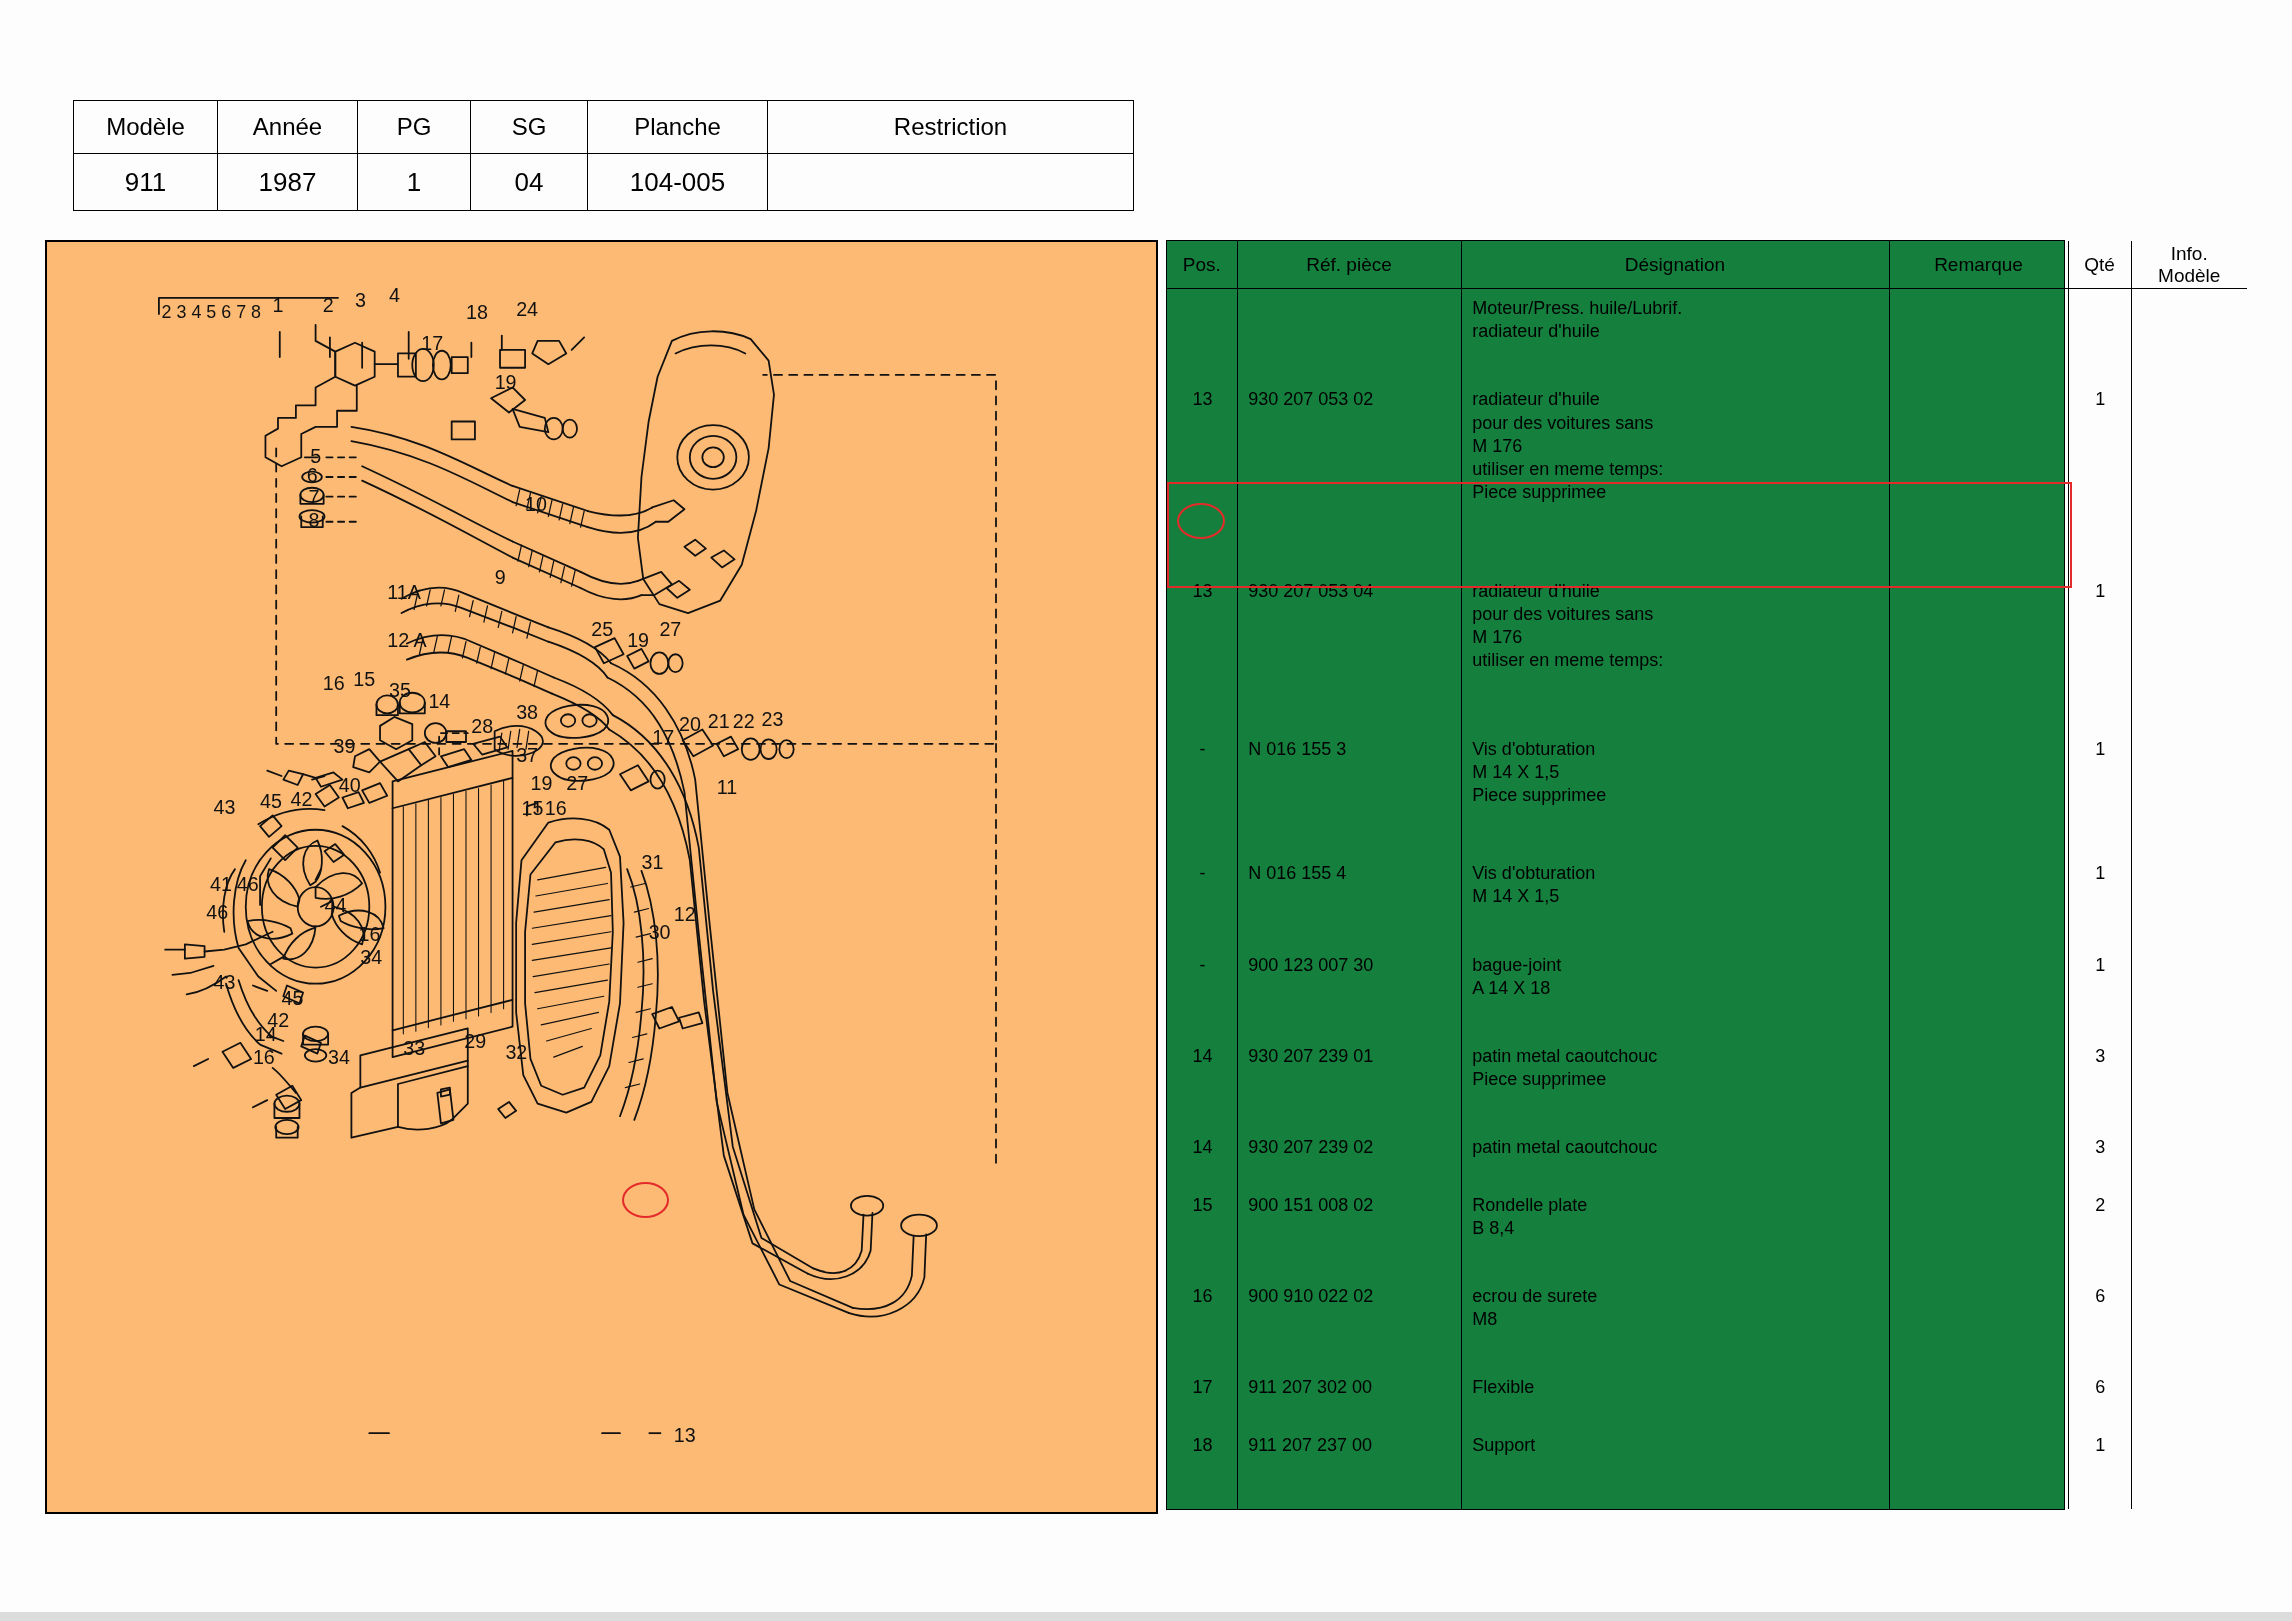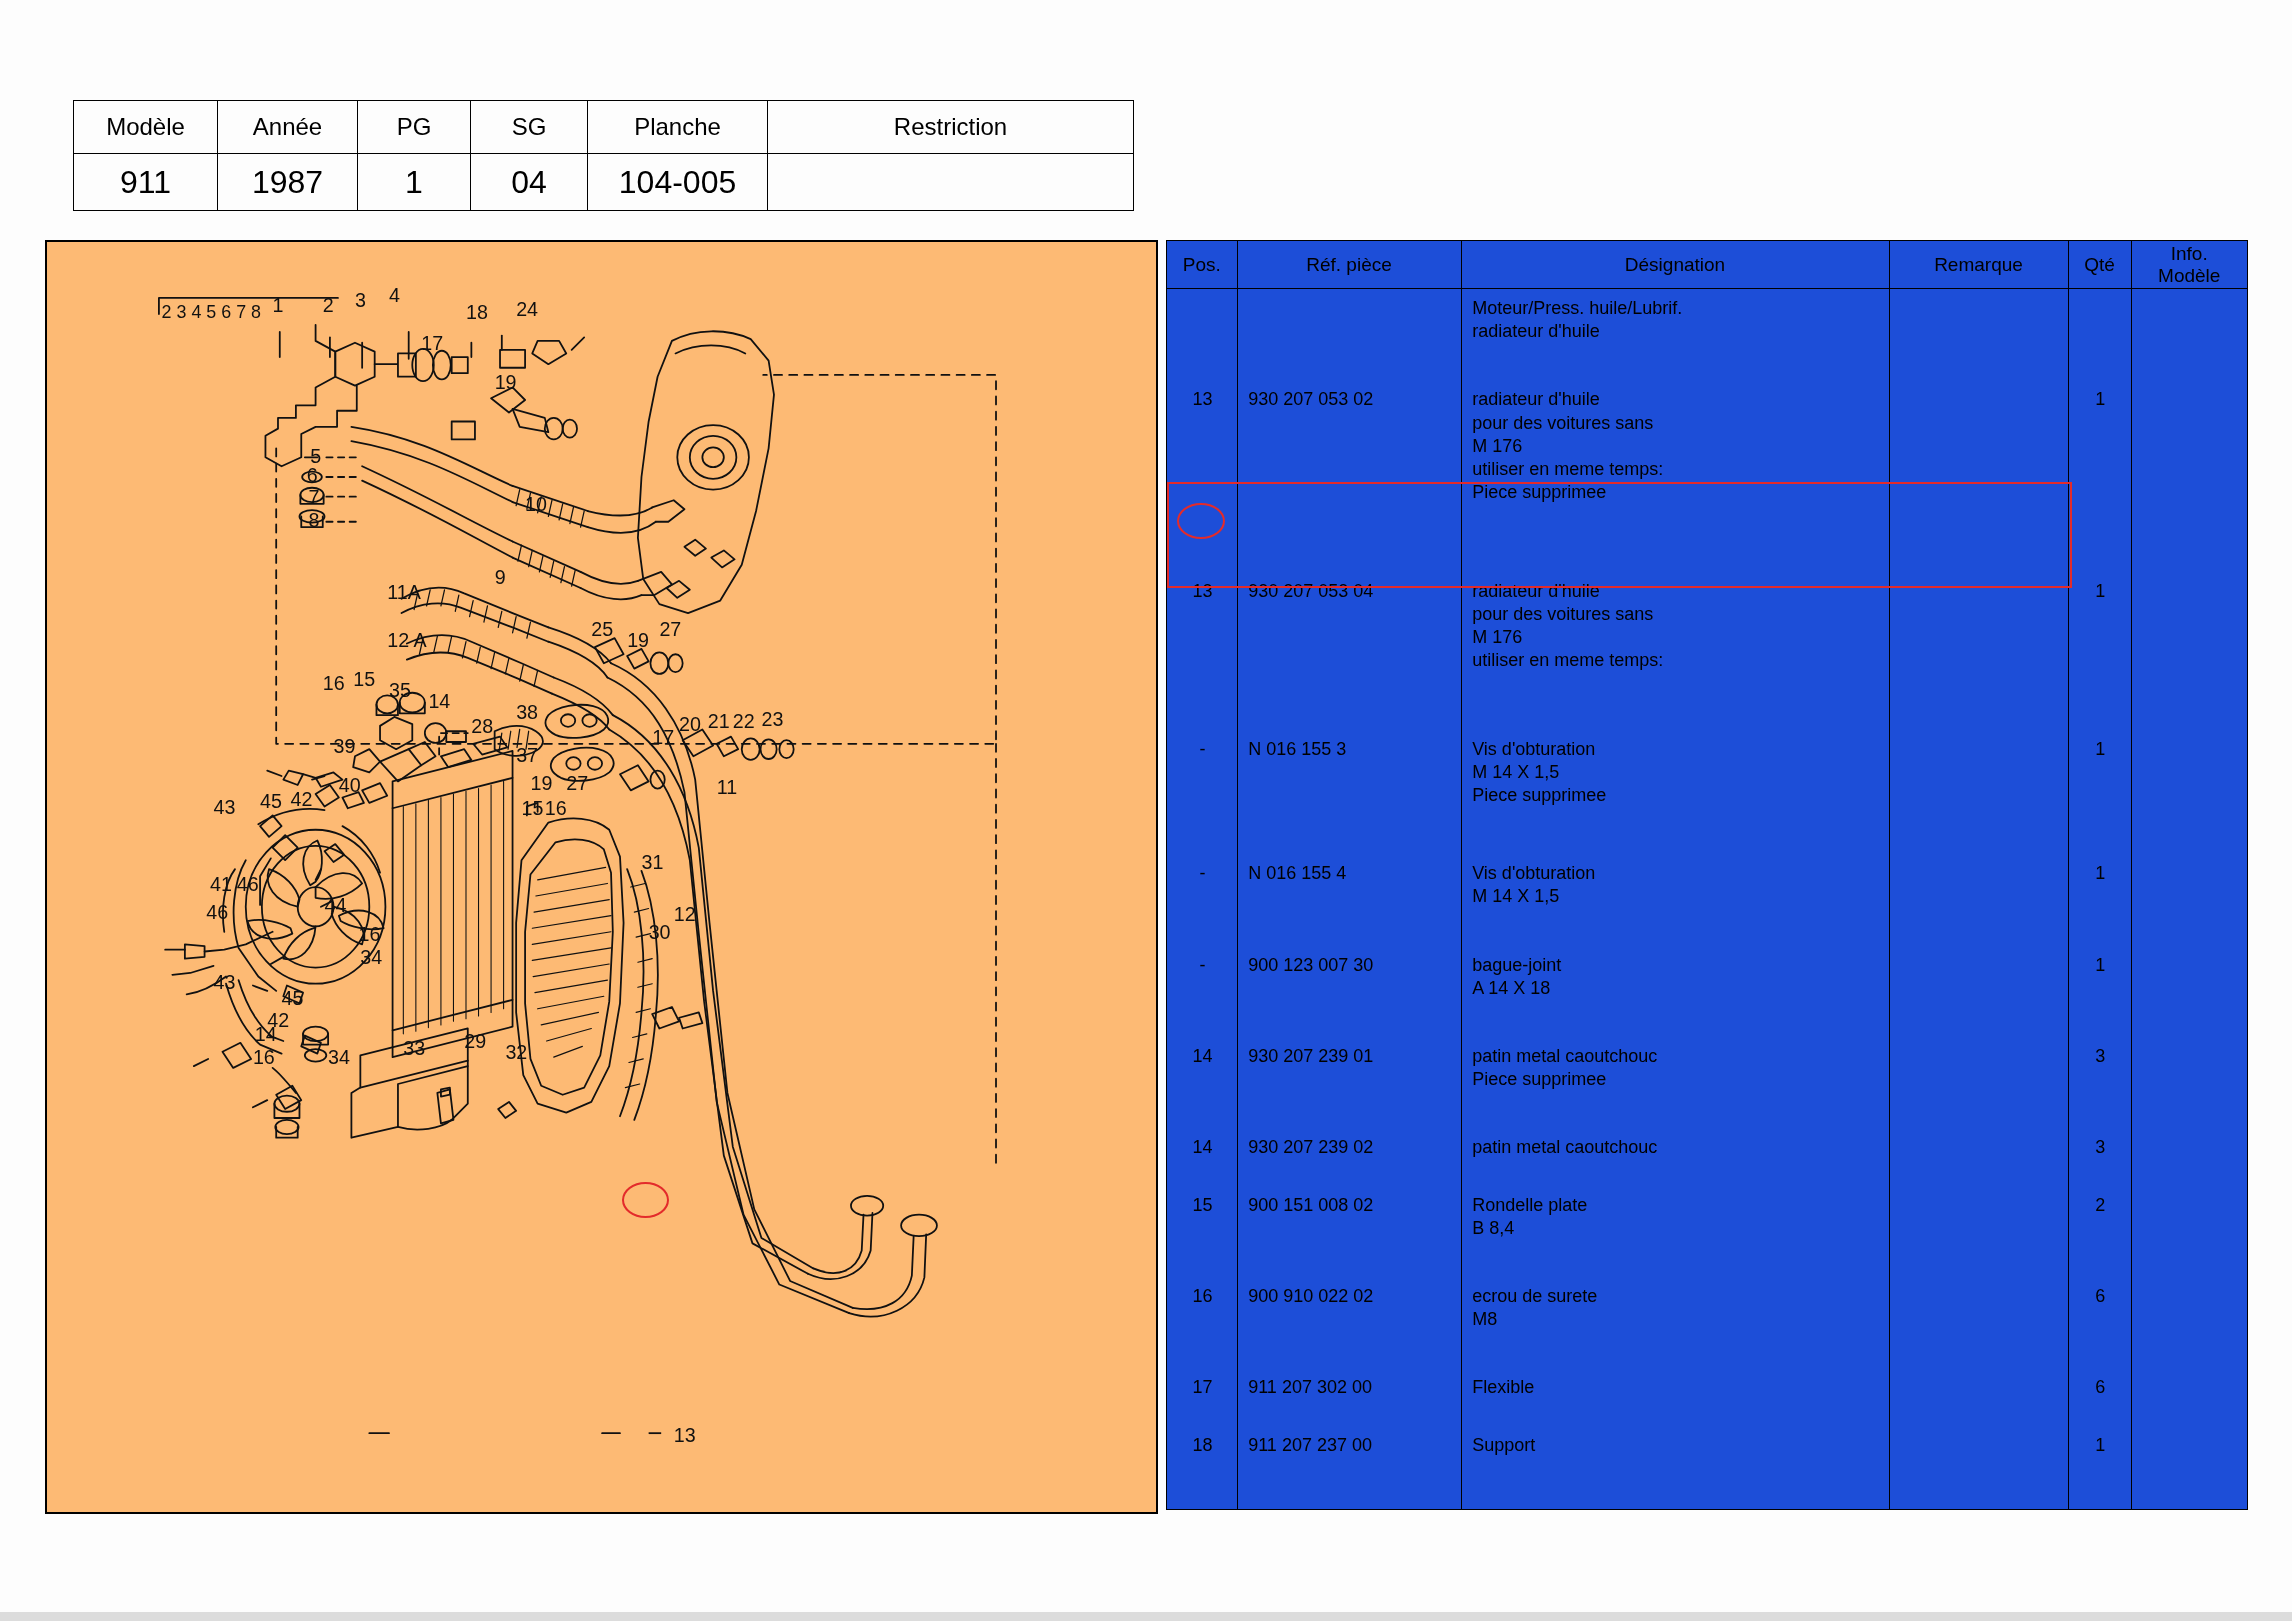--- a/index.html
+++ b/index.html
@@ -38,21 +38,21 @@
     vertical-align: middle;
     padding: 0;
     margin-top: 16px;
   }
   .header-table tr.head td {
     height: 52px;
     font-size: 24px;
   }
   .header-table tr.vals td {
     height: 56px;
-    font-size: 32px;
+    font-size: 26px;
   }
   .hcol-modele { width: 143px; }
   .hcol-annee  { width: 139px; }
   .hcol-pg     { width: 112px; }
   .hcol-sg     { width: 116px; }
   .hcol-planche{ width: 179px; }
   .hcol-restr  { width: 365px; }
 
   
   .drawing-panel {
@@ -65,24 +65,24 @@
     background: #fdba74;
     overflow: hidden;
   }
   .drawing-panel svg { display:block; }
 
   
   .parts-panel {
     position: absolute;
     left: 1166px;
     top: 240px;
-    width: 1082px;
+    width: 899px;
     height: 1270px;
     border: 1.8px solid #000;
-    background: #1d4ed8;
+    background: #15803d;
     box-sizing: border-box;
   }
   table.parts {
     width: 100%;
     height: 100%;
     border-collapse: collapse;
     table-layout: fixed;
   }
   table.parts col.c-pos   { width: 70px; }
   table.parts col.c-ref   { width: 224px; }

